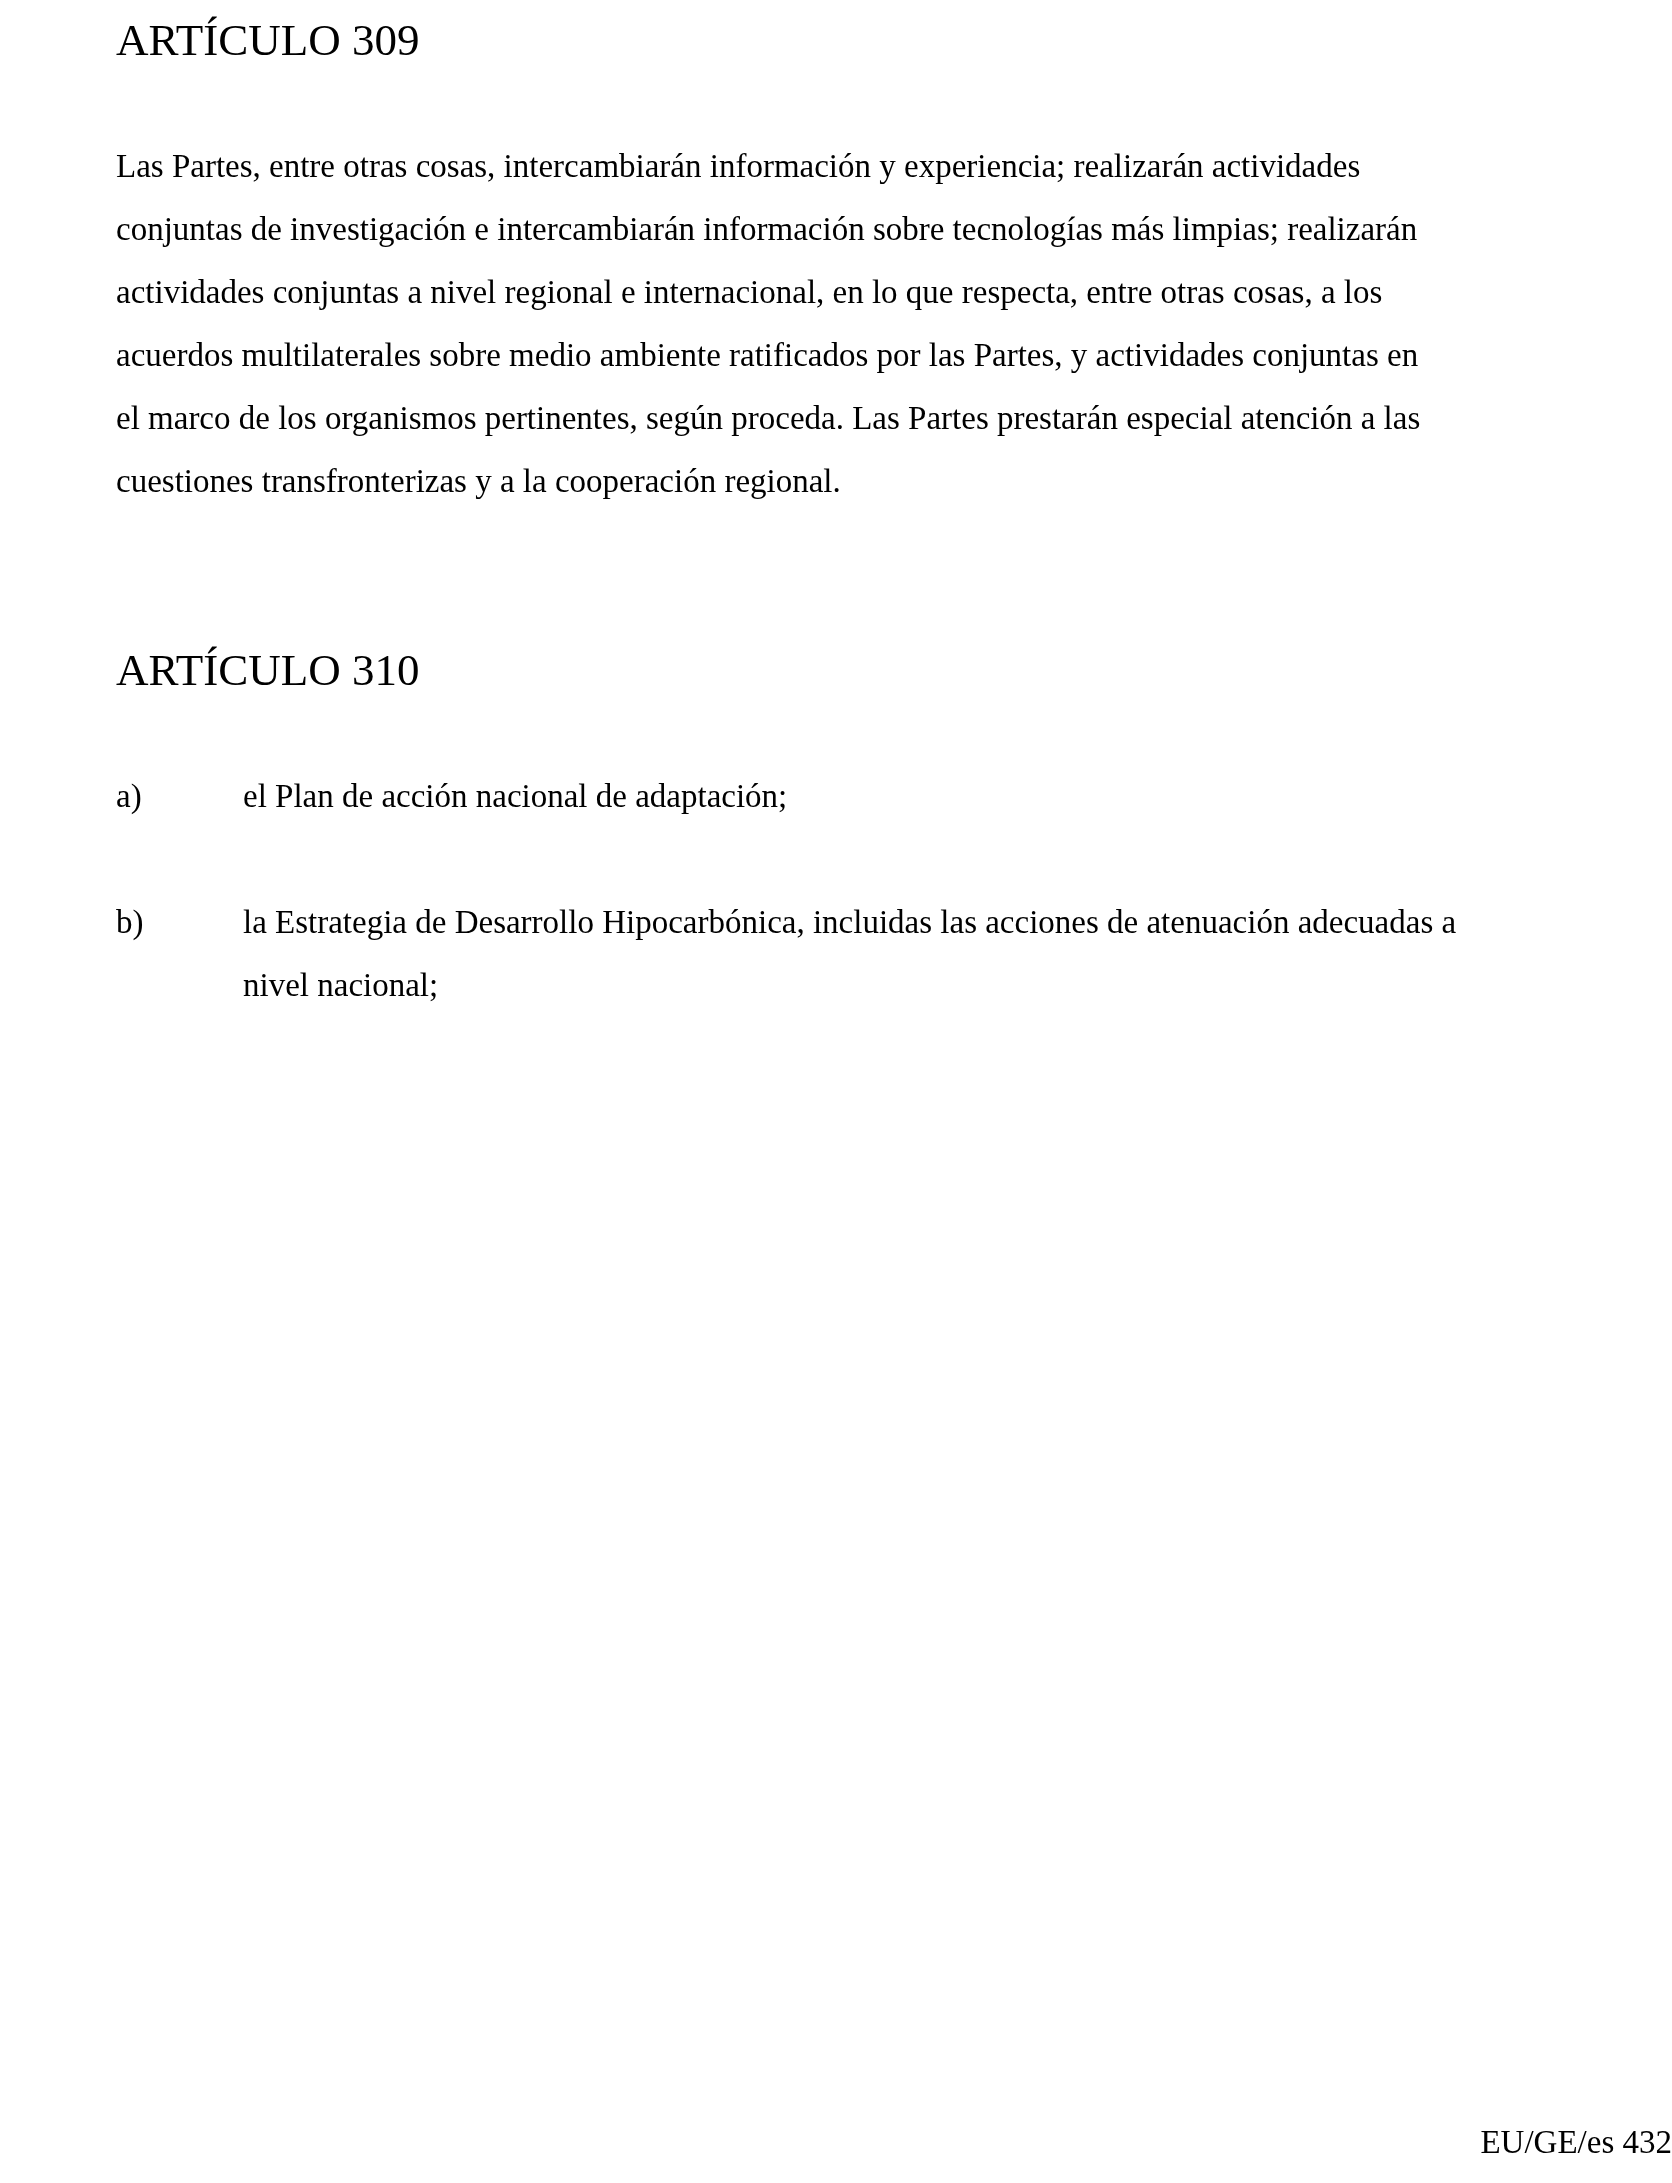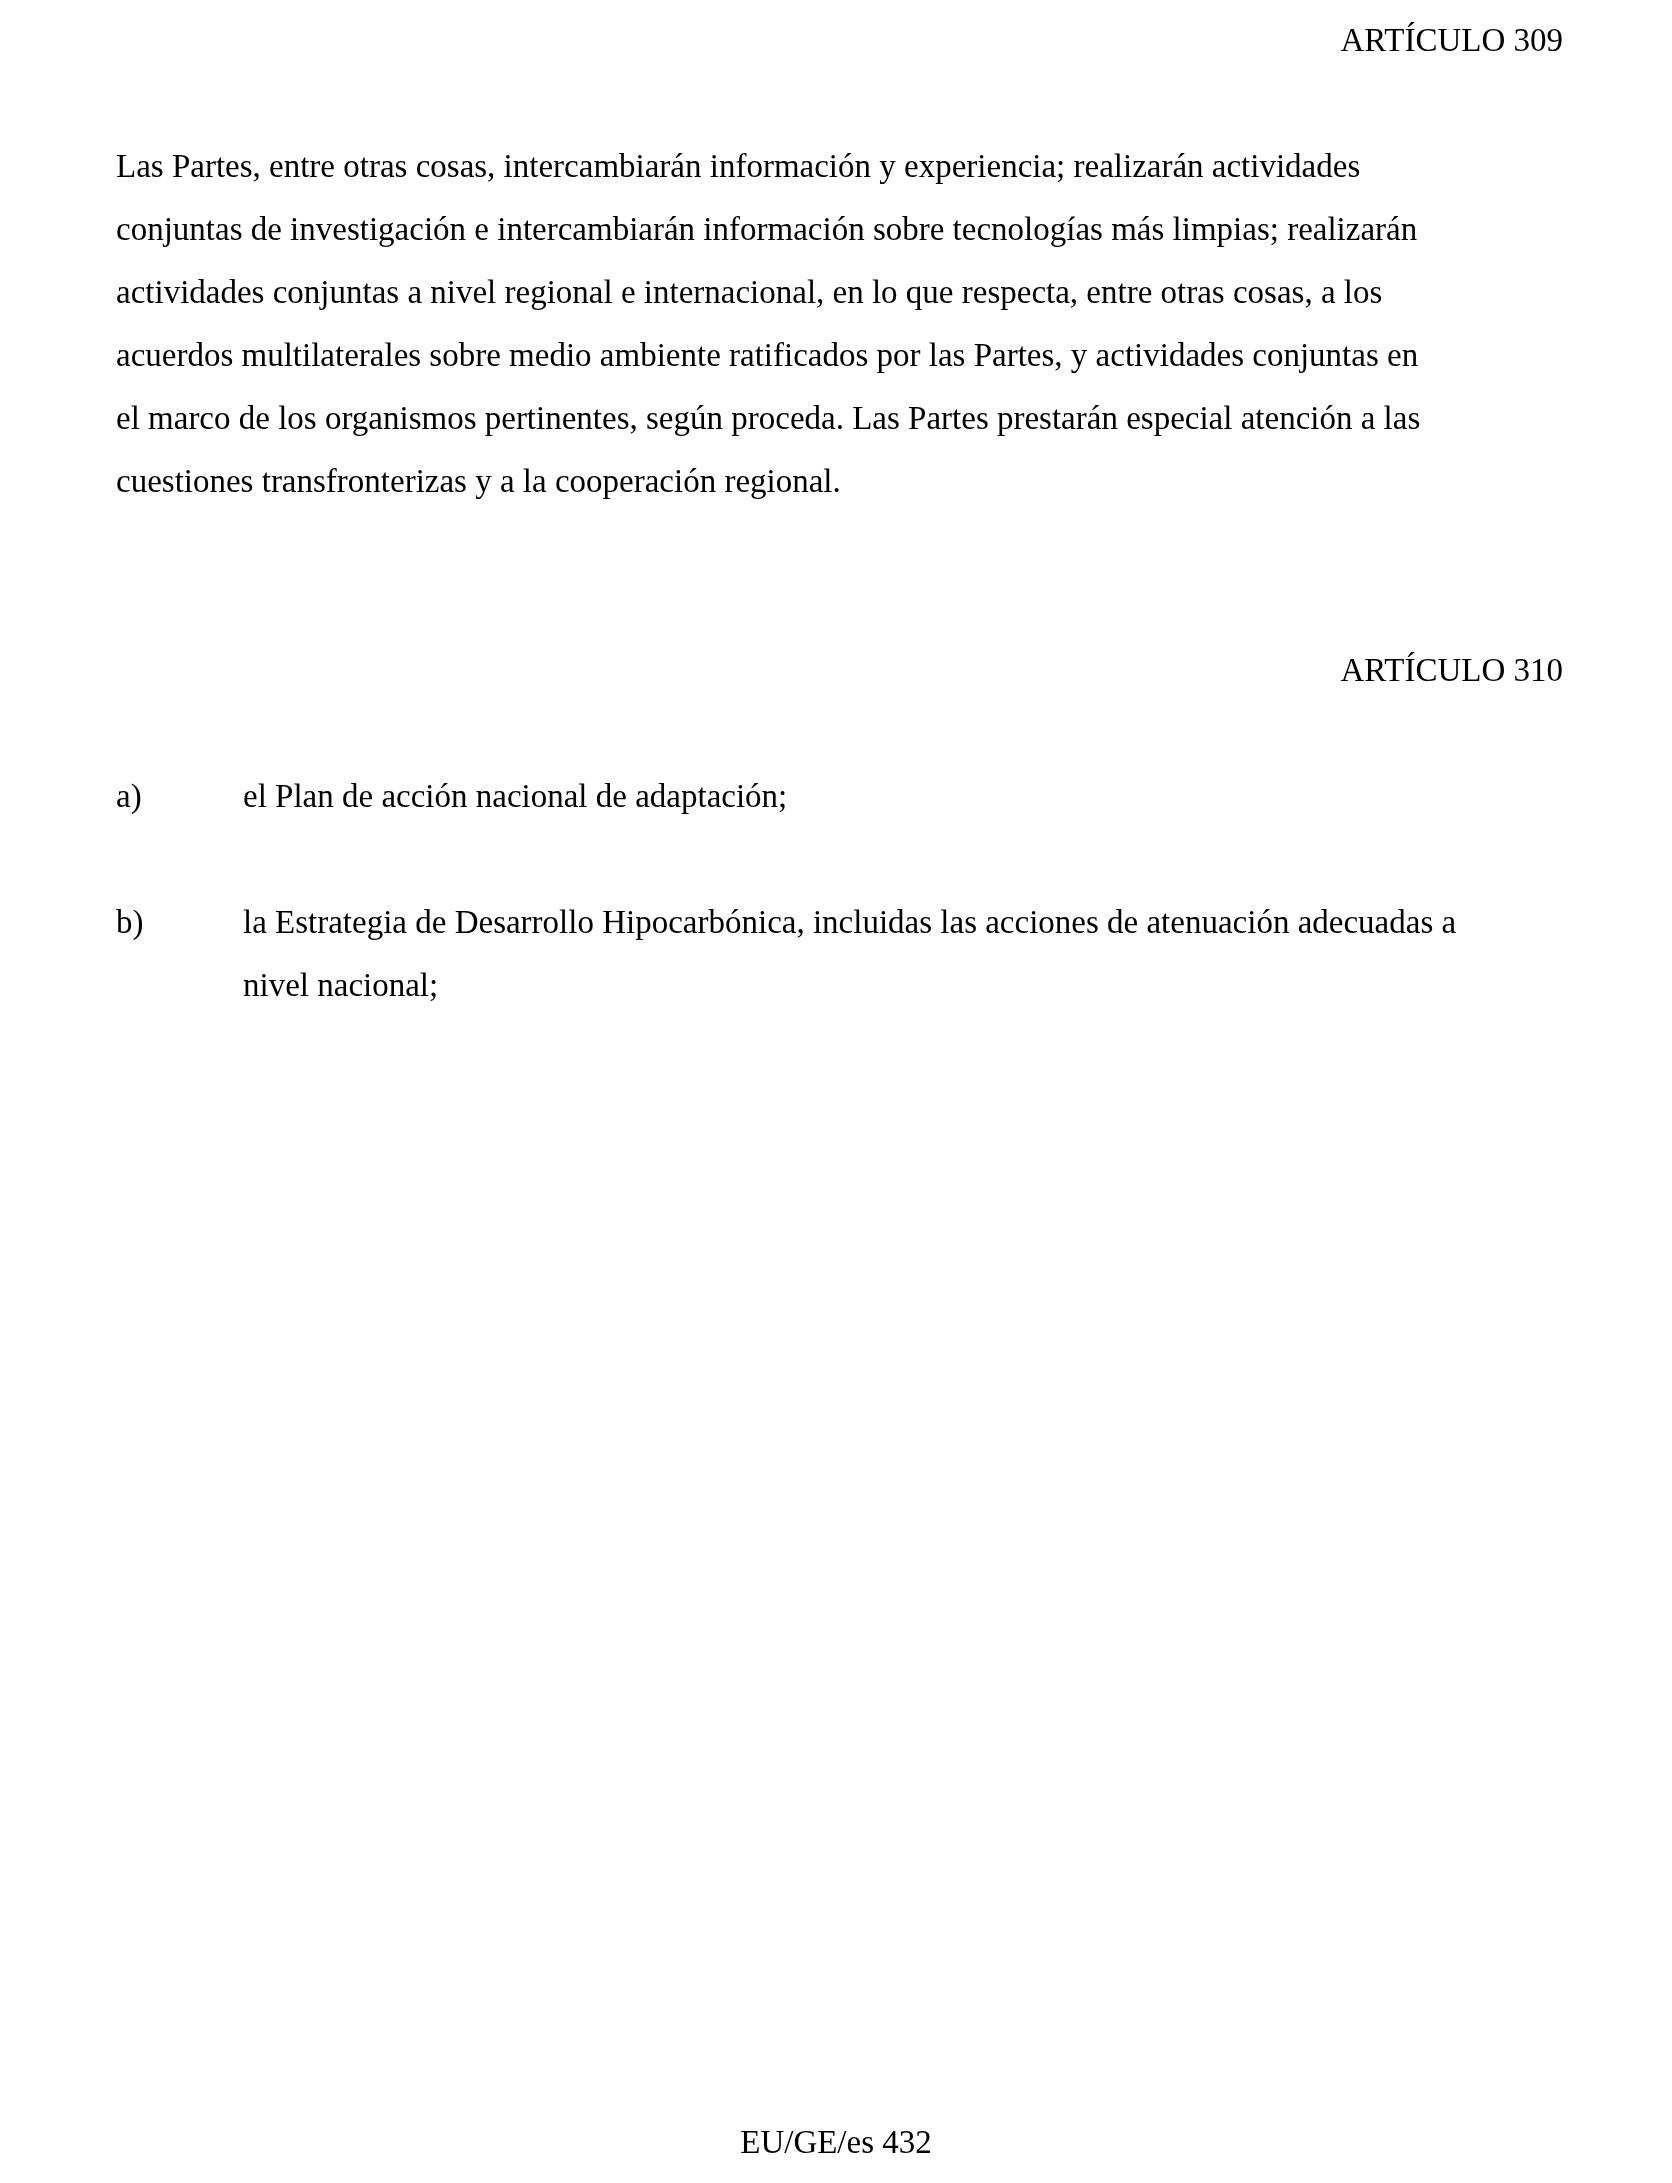--- a/index.html
+++ b/index.html
@@ -18,23 +18,23 @@
   }
   .content {
     position: absolute;
     left: 116px;
     top: 8.7px;
     width: 1447px;
     font-size: 33px;
     line-height: 63px;
   }
   .article-heading {
-    font-size: 33px;
+    font-size: 45px;
     font-weight: normal;
-    text-align: right;
+    text-align: left;
     margin: 0 0 63px 0;
     white-space: pre-line;
   }
   .para {
     margin: 0 0 63px 0;
     white-space: pre-line;
   }
   .para.gap-large {
     margin-bottom: 126px;
   }
@@ -53,21 +53,21 @@
   .list-text {
     flex: 1 1 auto;
     white-space: pre-line;
     margin-left: 40px;
   }
   .footer {
     position: absolute;
     left: 0;
     width: 100%;
     top: 2111px;
-    text-align: center;
+    text-align: right;
     font-size: 33px;
     line-height: 63px;
   }
 </style>
 </head>
 <body>
 
 <div class="page">
   <div class="content">
 

